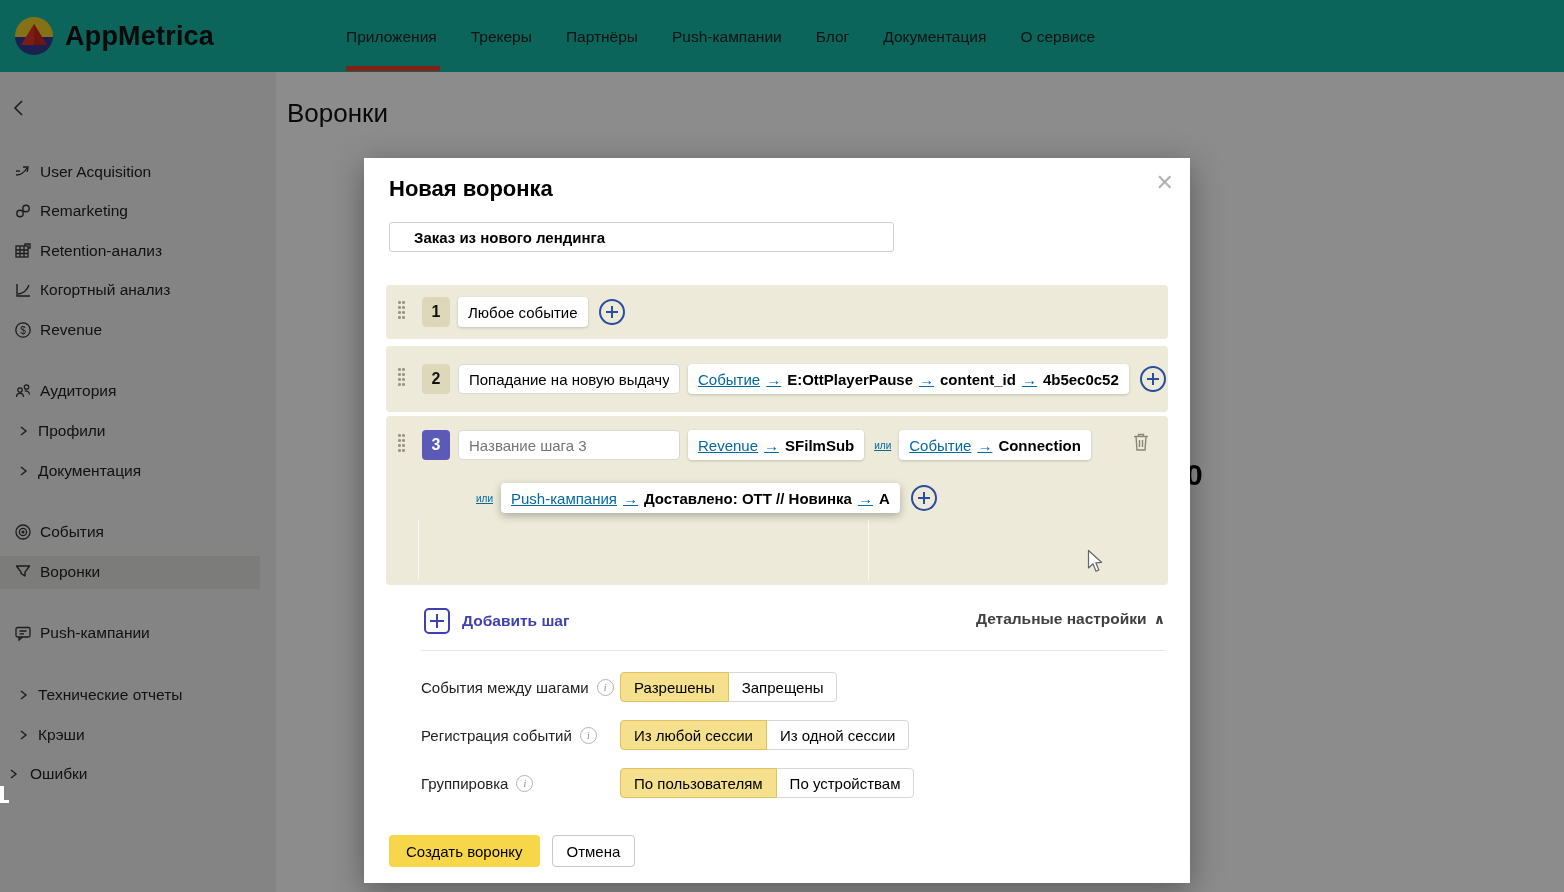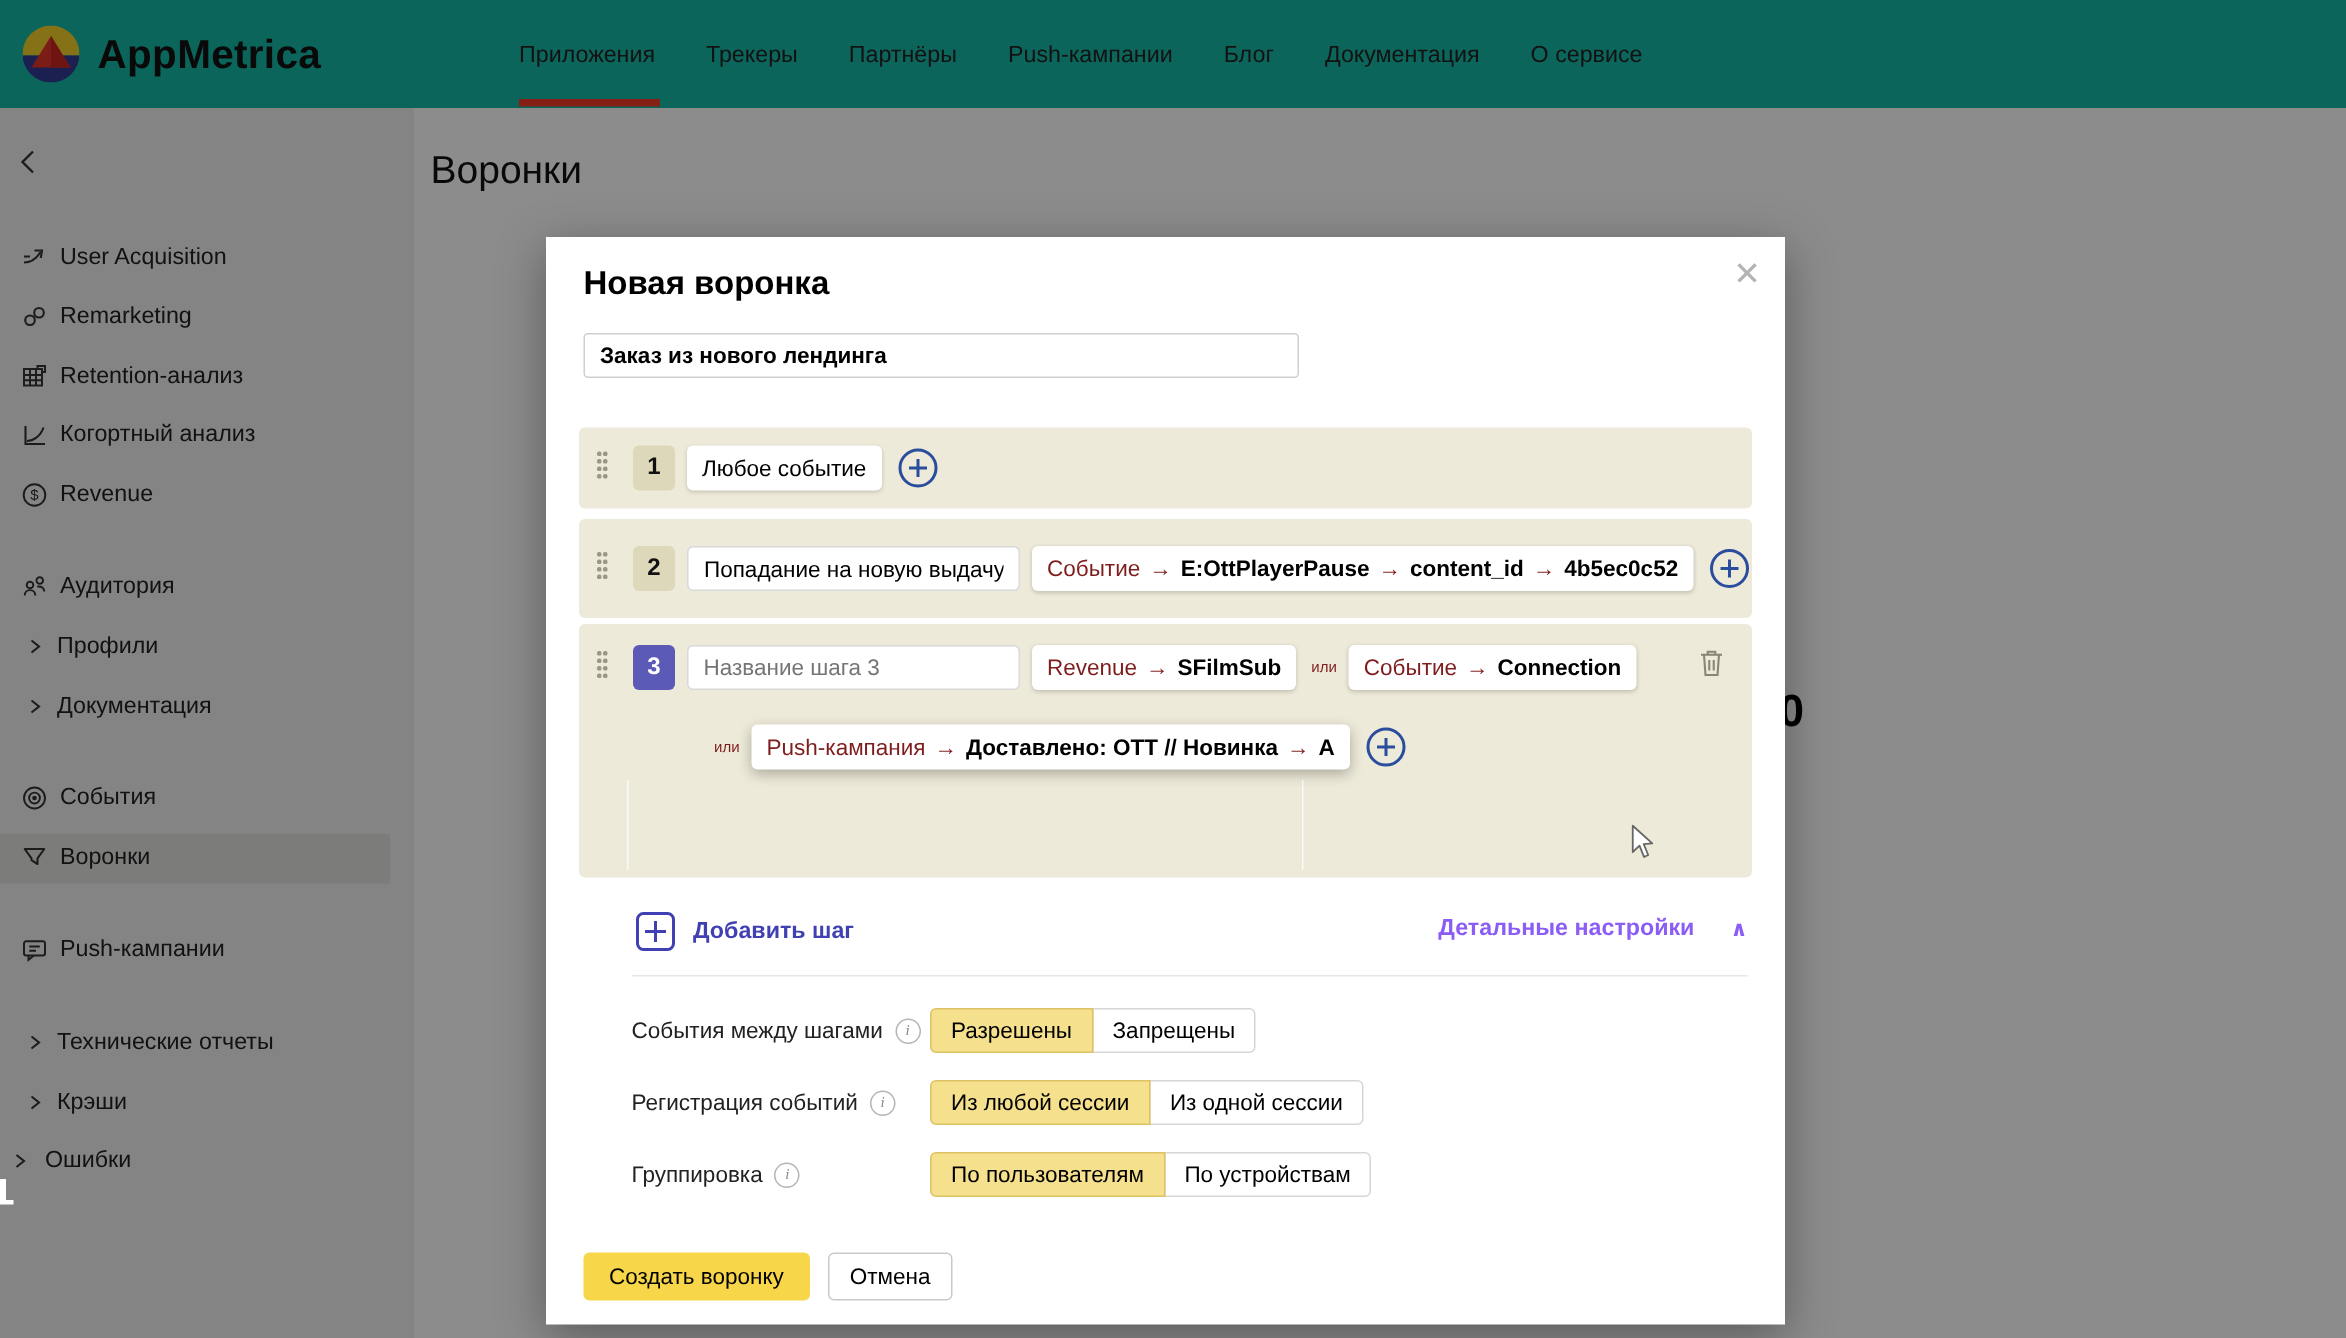--- a/index.html
+++ b/index.html
@@ -32,54 +32,54 @@
 
   
   .overlay{position:absolute;inset:0;background:rgba(0,0,0,0.45);}
 
   
   .modal{position:absolute;left:364px;top:158px;width:826px;height:725px;background:#fff;
     box-shadow:0 8px 30px rgba(0,0,0,.35);}
   .m-title{position:absolute;left:25px;top:18px;font-size:22px;font-weight:700;color:#000;}
   .m-close{position:absolute;right:16px;top:12px;font-size:22px;color:#b3b3b3;cursor:pointer;font-weight:300;}
   .m-name-input{position:absolute;left:25px;top:64px;width:455px;height:28px;border:1px solid #cfcfcf;border-radius:3px;
-    padding:0 10px;font-size:15px;font-weight:700;font-family:inherit;color:#000;}
+    padding:0 24px;font-size:15px;font-weight:700;font-family:inherit;color:#000;}
 
   .steps{position:absolute;left:22px;top:123px;width:782px;height:304px;}
   .step-row{position:absolute;left:0;width:782px;background:#edead9;border-radius:4px;}
   .row-line{position:absolute;display:flex;align-items:center;}
   .drag{width:10px;height:22px;display:grid;grid-template-columns:repeat(2,4px);grid-auto-rows:5px;cursor:grab;}
   .drag i{width:2.5px;height:2.5px;border-radius:50%;background:#9a9688;}
   .badge{width:28px;height:30px;border-radius:4px;background:#ded8ba;color:#111;font-size:16px;font-weight:700;
     display:flex;align-items:center;justify-content:center;margin-left:14px;}
   .badge.active{background:#5b5bb7;color:#fff;}
   .step-input{width:200px;height:28px;border:1px solid #d8d8d8;border-radius:4px;margin-left:8px;
     padding:0 10px;font-size:15px;font-family:inherit;color:#000;background:#fff;}
   .chip{height:30px;background:#fff;border-radius:4px;padding:0 10px;margin-left:8px;display:flex;align-items:center;gap:6px;
     font-size:15px;white-space:nowrap;box-shadow:0 1px 3px rgba(0,0,0,.18);cursor:pointer;}
-  .chip .muted, .or-word, .chip .arr{color:#7f1d1d;font-weight:400;}
+  .chip .muted, .or-word, .chip .arr{color:#0369a1;font-weight:400;text-decoration:underline;}
   .chip .strong{color:#000;font-weight:700;}
   .chip.plain{font-weight:400;color:#000;}
   .chip.elevated{box-shadow:0 3px 9px rgba(0,0,0,.28);}
   .or-word{margin-left:10px;font-size:10px;}
   .plus-circle{width:22px;height:22px;border:2px solid #2b4d9e;border-radius:50%;margin-left:11px;position:relative;cursor:pointer;flex:none;}
   .plus-circle:before,.plus-circle:after{content:"";position:absolute;background:#2b4d9e;}
   .plus-circle:before{left:5px;top:10px;width:12px;height:2px;}
   .plus-circle:after{left:10px;top:5px;width:2px;height:12px;}
   .trash{position:absolute;right:18px;top:16px;width:18px;height:20px;cursor:pointer;}
   .vline{position:absolute;width:1px;background:rgba(255,255,255,.75);}
 
   .add-step{position:absolute;left:60px;top:450px;display:flex;align-items:center;gap:12px;cursor:pointer;}
   .plus-square{width:22px;height:22px;border:2px solid #4040b2;border-radius:5px;position:relative;}
   .plus-square:before,.plus-square:after{content:"";position:absolute;background:#4040b2;}
   .plus-square:before{left:4px;top:10px;width:14px;height:2px;}
   .plus-square:after{left:10px;top:4px;width:2px;height:14px;}
   .add-step .lbl{color:#4040b2;font-size:15.5px;font-weight:700;}
-  .detail-toggle{position:absolute;right:25px;top:452px;display:flex;align-items:center;gap:24px;cursor:pointer;
-    font-size:15.5px;font-weight:700;color:#8b5cf6;}
+  .detail-toggle{position:absolute;right:25px;top:452px;display:flex;align-items:center;gap:7px;cursor:pointer;
+    font-size:15.5px;font-weight:700;color:#404040;}
   .caret{font-size:14px;font-weight:700;}
   .divider{position:absolute;left:57px;right:25px;top:492px;height:1px;background:#e7e7e7;}
 
   .set-row{position:absolute;left:57px;height:30px;display:flex;align-items:center;}
   .set-label{font-size:15px;color:#222;display:flex;align-items:center;}
   .info{display:inline-flex;align-items:center;justify-content:center;width:15px;height:15px;border:1px solid #b5b5b5;
     border-radius:50%;color:#8a8a8a;font-size:10px;font-style:italic;margin-left:8px;cursor:pointer;font-family:"Liberation Serif",serif;}
   .toggle{position:absolute;left:199px;display:flex;}
   .opt{height:28px;padding:0 13px;display:flex;align-items:center;font-size:15px;color:#000;background:#fff;
     border:1px solid #d6d6d6;cursor:pointer;white-space:nowrap;}

